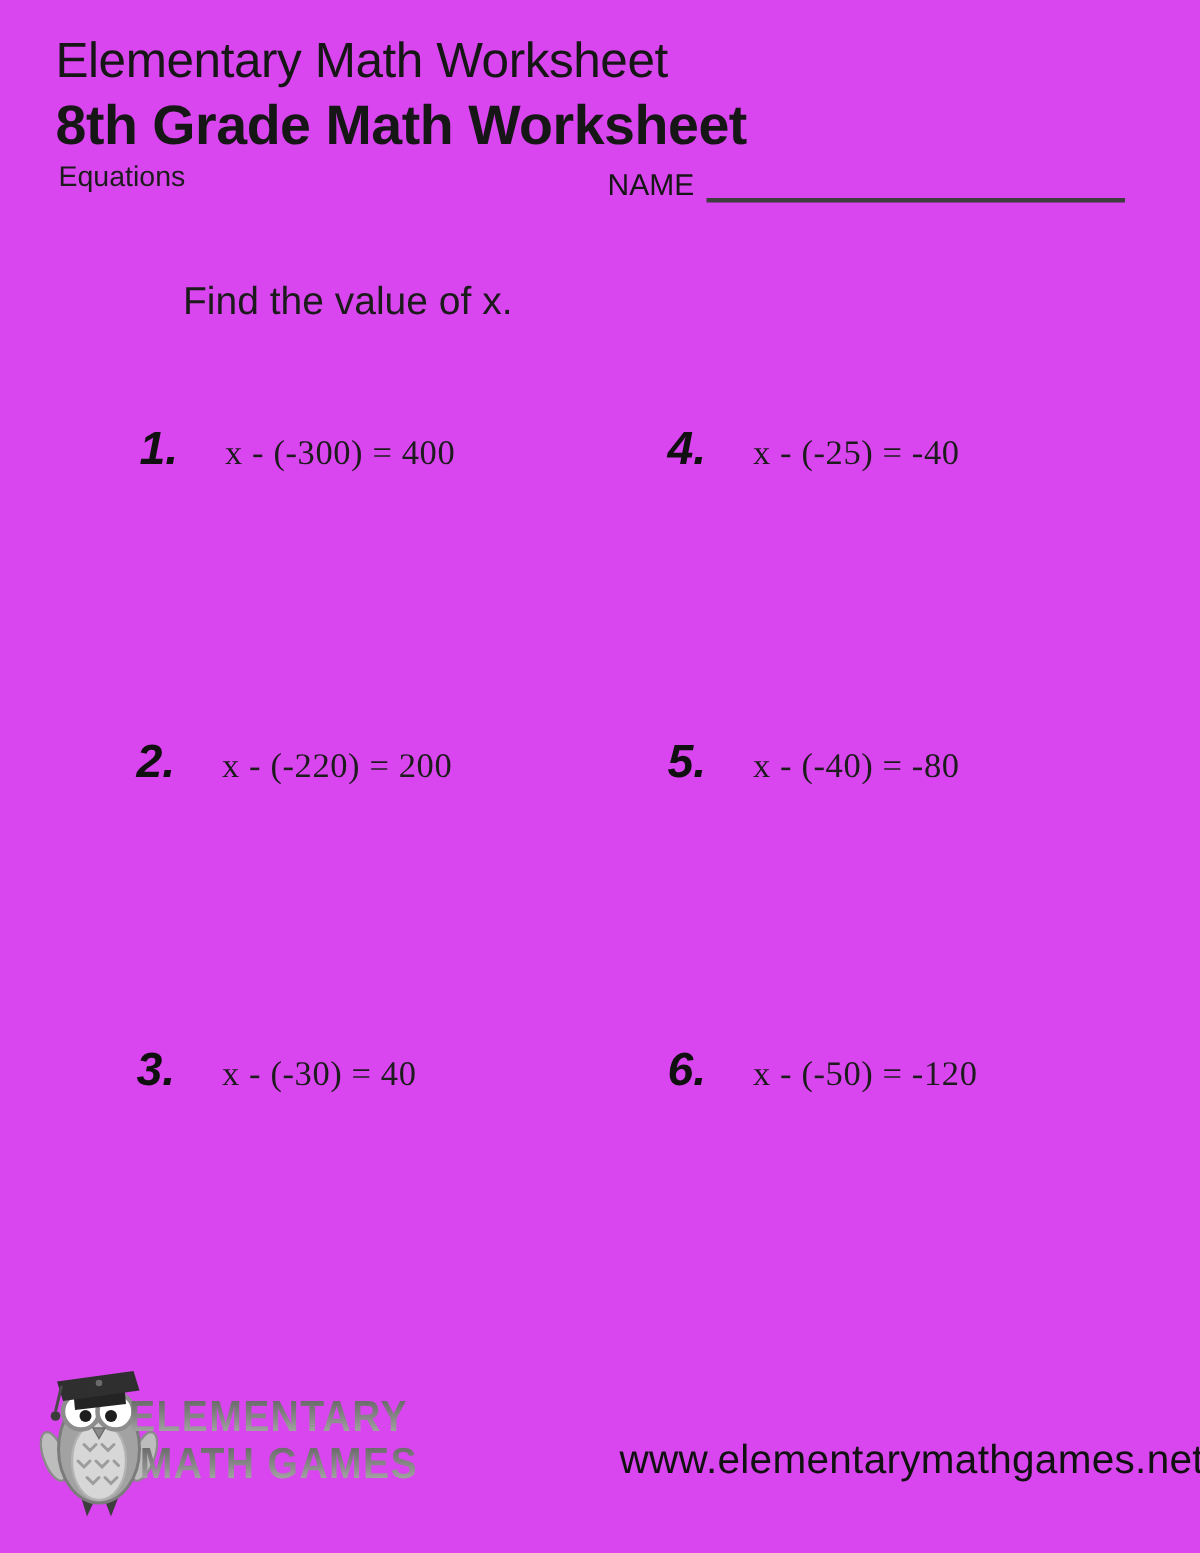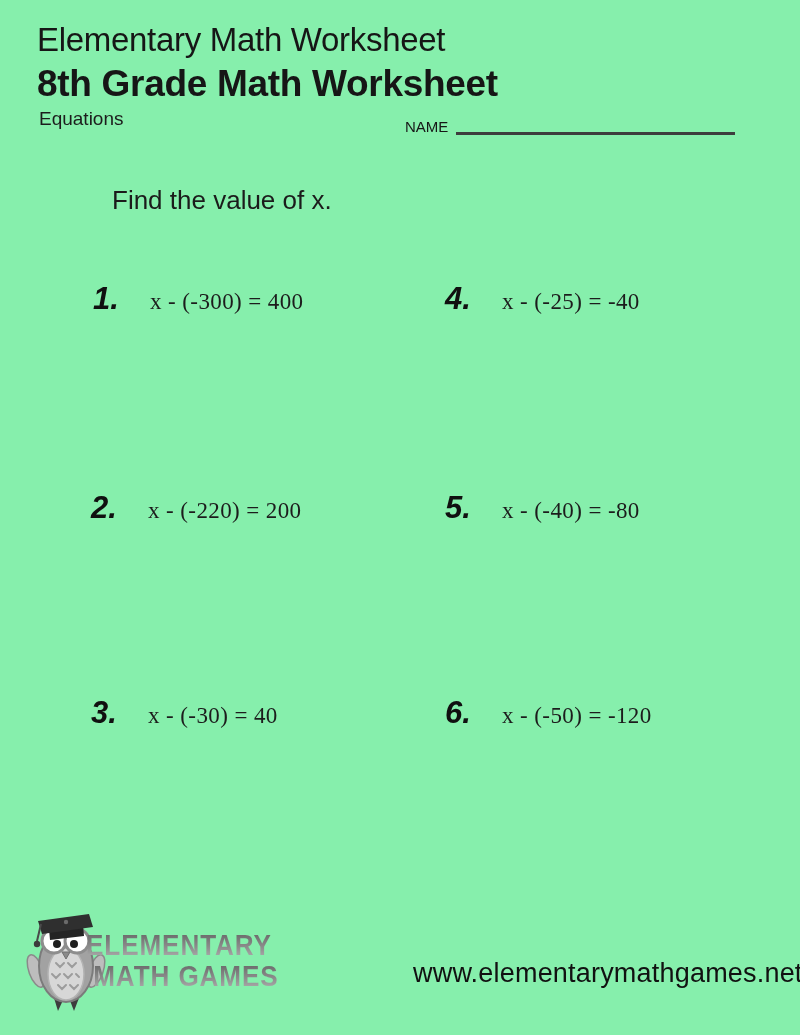--- a/index.html
+++ b/index.html
@@ -1,21 +1,21 @@
 <!DOCTYPE html>
 <html><head>
 <meta charset="utf-8">
 <style>
   * { margin:0; padding:0; box-sizing:border-box; }
   html,body { background:#e8e8e8; }
   .page {
     position:relative;
     width:800px; height:1035px;
     margin:0 auto;
-    background:#86efac;
+    background:#d946ef;
     font-family:"Liberation Sans", sans-serif;
     color:#1a1a1a;
     overflow:hidden;
   }
 
   
   .title-line1 {
     position:absolute; left:37px; top:22px;
     font-size:33px; font-weight:500; color:#161616;
     letter-spacing:-0.3px; line-height:1.1;
@@ -25,34 +25,34 @@
     font-size:37px; font-weight:700; color:#161616;
     letter-spacing:-0.3px; line-height:1.1;
   }
   .topic {
     position:absolute; left:39px; top:108px;
     font-size:19px; font-weight:400; color:#1c1c1c;
     line-height:1.15;
   }
   .name-row {
     position:absolute; left:405px; top:109px;
-    font-size:15px; color:#161616;
+    font-size:20px; color:#161616;
     display:flex; align-items:flex-end;
     line-height:1.1;
   }
   .name-line {
     display:inline-block;
     width:279px; height:26px;
     margin-left:8px;
     border-bottom:3px solid #3d3d3d;
   }
 
   
   .instruction {
-    position:absolute; left:112px; top:186px;
+    position:absolute; left:122px; top:186px;
     font-size:26px; color:#1b1b1b; line-height:1.15;
   }
 
   
   .problem {
     position:absolute;
     display:flex; align-items:baseline;
     white-space:nowrap;
   }
   .problem-number {

